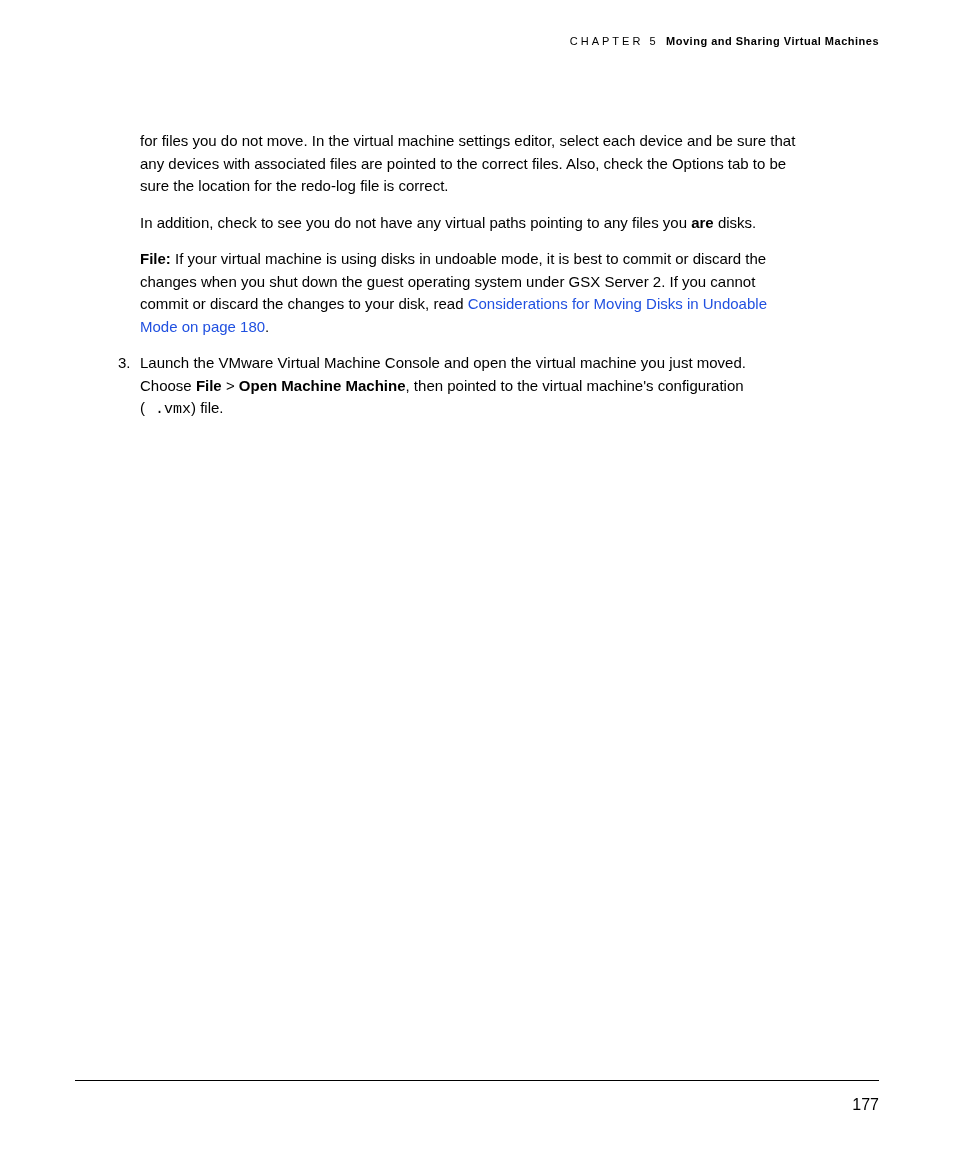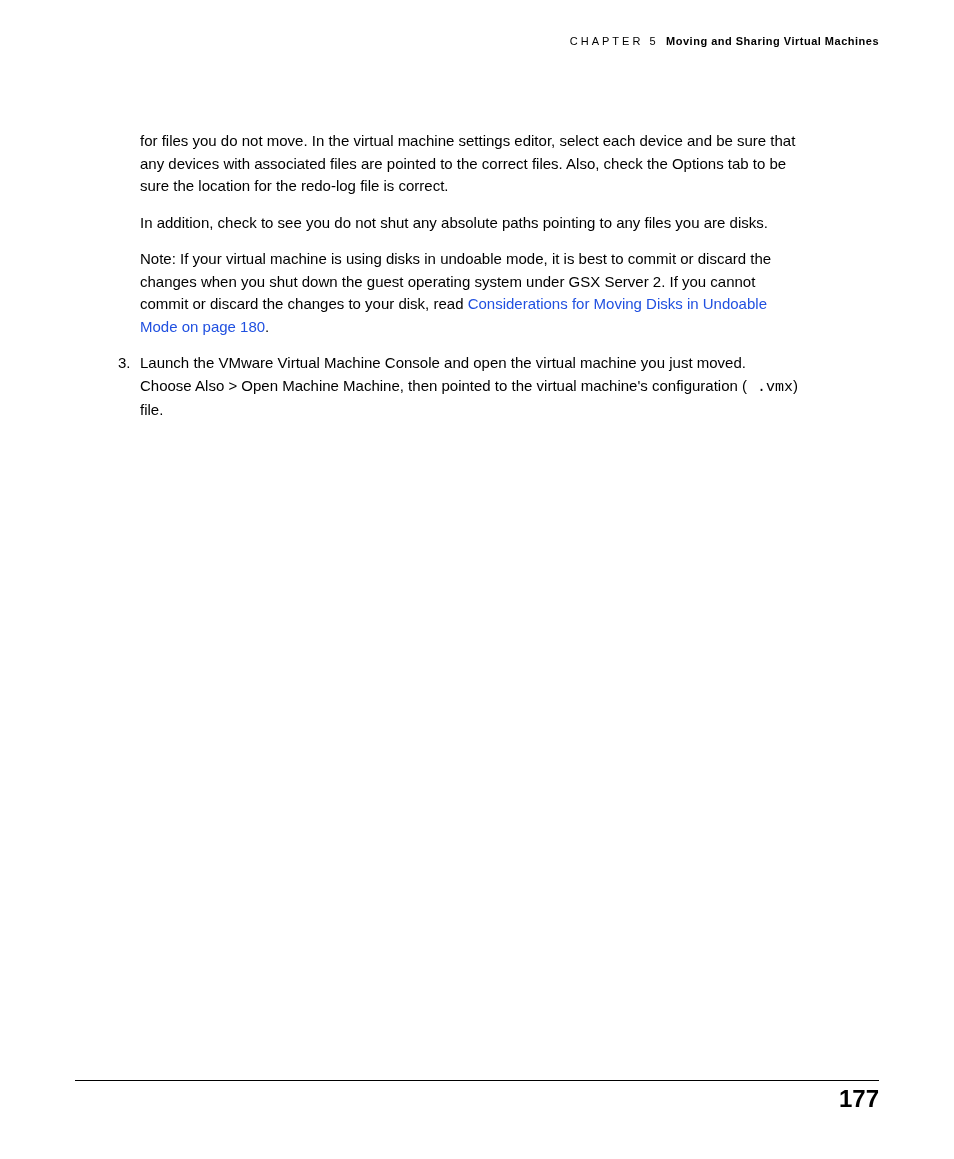--- a/index.html
+++ b/index.html
@@ -40,21 +40,21 @@
       left: 140px;
       right: 155px;
     }
     .para {
       margin-bottom: 14px;
       text-align: left;
     }
     .indent {
       margin-left: 0;
     }
-    .bold { font-weight: 400; }
+    .bold { font-weight: 700; }
     .link { color: #2050e0; }
     .mono { font-family: "Courier New", monospace; margin-left: 10px; }
     .list-item {
       position: relative;
       margin-bottom: 14px;
     }
     .list-num {
       position: absolute;
       left: -22px;
       top: 0;
@@ -63,52 +63,52 @@
       position: absolute;
       bottom: 78px;
       left: 75px;
       right: 75px;
       border-top: 1px solid #000;
     }
     .page-num {
       position: absolute;
       bottom: 42px;
       right: 75px;
-      font-size: 24px;
-      font-weight: 700;
+      font-size: 16px;
+      font-weight: 400;
       margin-left: 12px;
     }
   </style>
 </head>
 <body>
 
 <div class="page">
 
   <div class="header">
     <span class="header-chapter">CHAPTER 5</span>
     <span class="header-title">Moving and Sharing Virtual Machines</span>
   </div>
 
   <div class="content">
 
     <div class="para indent">
       <span>for files you do not move. In the virtual machine settings editor, select each device and be sure that any devices with associated files are pointed to the correct files. Also, check the Options tab to be sure the location for the redo-log file is correct.</span>
     </div>
 
     <div class="para indent">
-      <span>In addition, check to see you do not shut any absolute paths pointing to any files you </span><span class="bold">are</span><span> disks.</span>
+      <span>In addition, check to see you do not have any virtual paths pointing to any files you </span><span class="bold">are</span><span> disks.</span>
     </div>
 
     <div class="para indent">
-      <span class="bold">Note:</span><span>  If your virtual machine is using disks in undoable mode, it is best to commit or discard the changes when you shut down the guest operating system under GSX Server 2. If you cannot commit or discard the changes to your disk, read </span><span class="link">Considerations for Moving Disks in Undoable Mode on page 180</span><span>.</span>
+      <span class="bold">File:</span><span>  If your virtual machine is using disks in undoable mode, it is best to commit or discard the changes when you shut down the guest operating system under GSX Server 2. If you cannot commit or discard the changes to your disk, read </span><span class="link">Considerations for Moving Disks in Undoable Mode on page 180</span><span>.</span>
     </div>
 
     <div class="para list-item">
       <span class="list-num">3.</span>
-      <span>Launch the VMware Virtual Machine Console and open the virtual machine you just moved. Choose </span><span class="bold">Also</span><span> &gt; </span><span class="bold">Open Machine Machine</span><span>, then pointed to the virtual machine's configuration (</span><span class="mono">.vmx</span><span>) file.</span>
+      <span>Launch the VMware Virtual Machine Console and open the virtual machine you just moved. Choose </span><span class="bold">File</span><span> &gt; </span><span class="bold">Open Machine Machine</span><span>, then pointed to the virtual machine's configuration (</span><span class="mono">.vmx</span><span>) file.</span>
     </div>
 
   </div>
 
   <div class="footer-line"></div>
   <div class="page-num">177</div>
 
 </div>
 
 </body></html>

